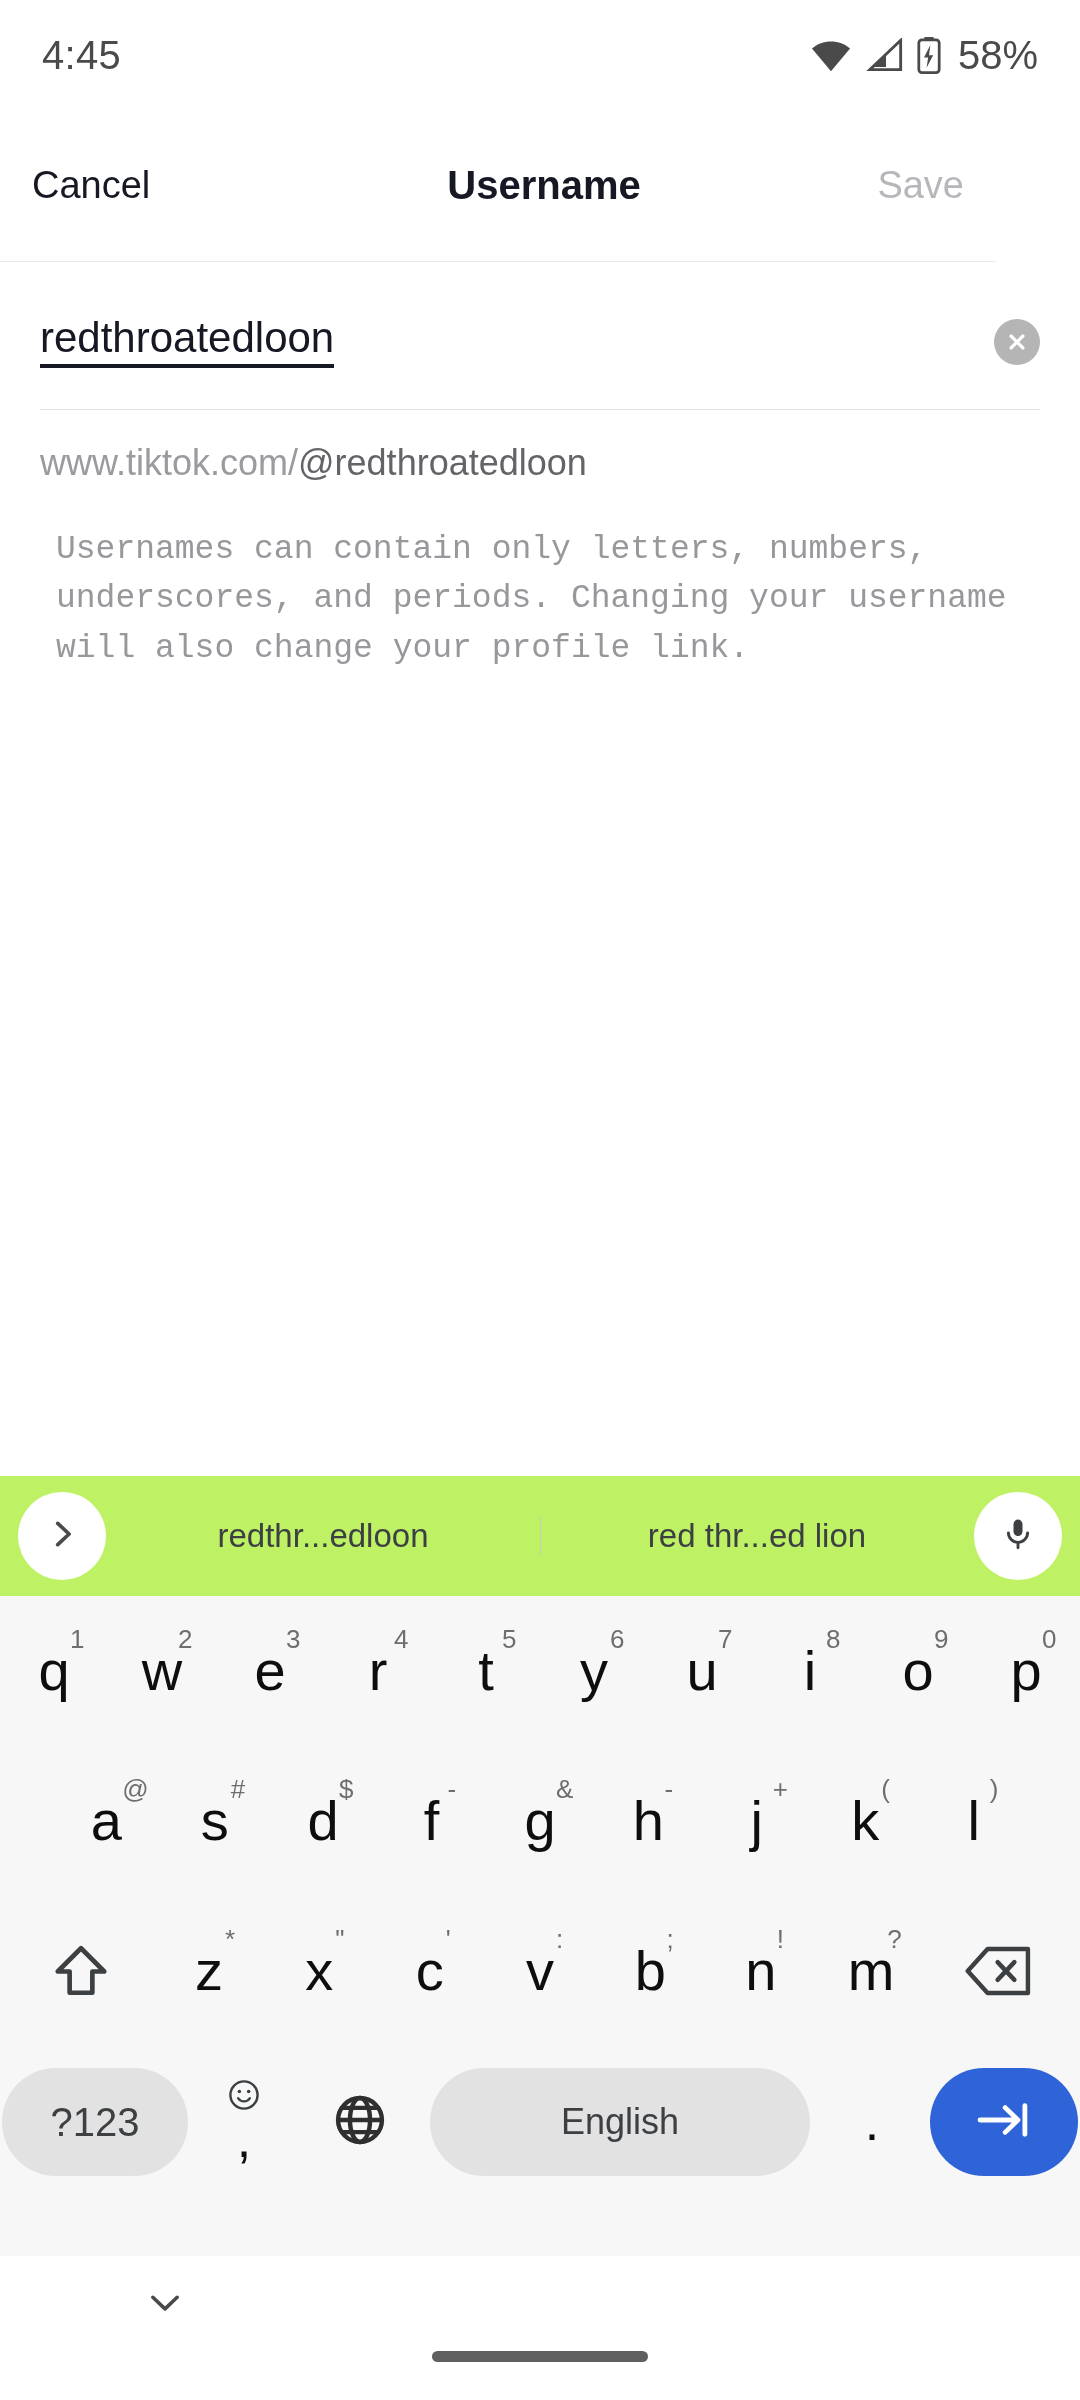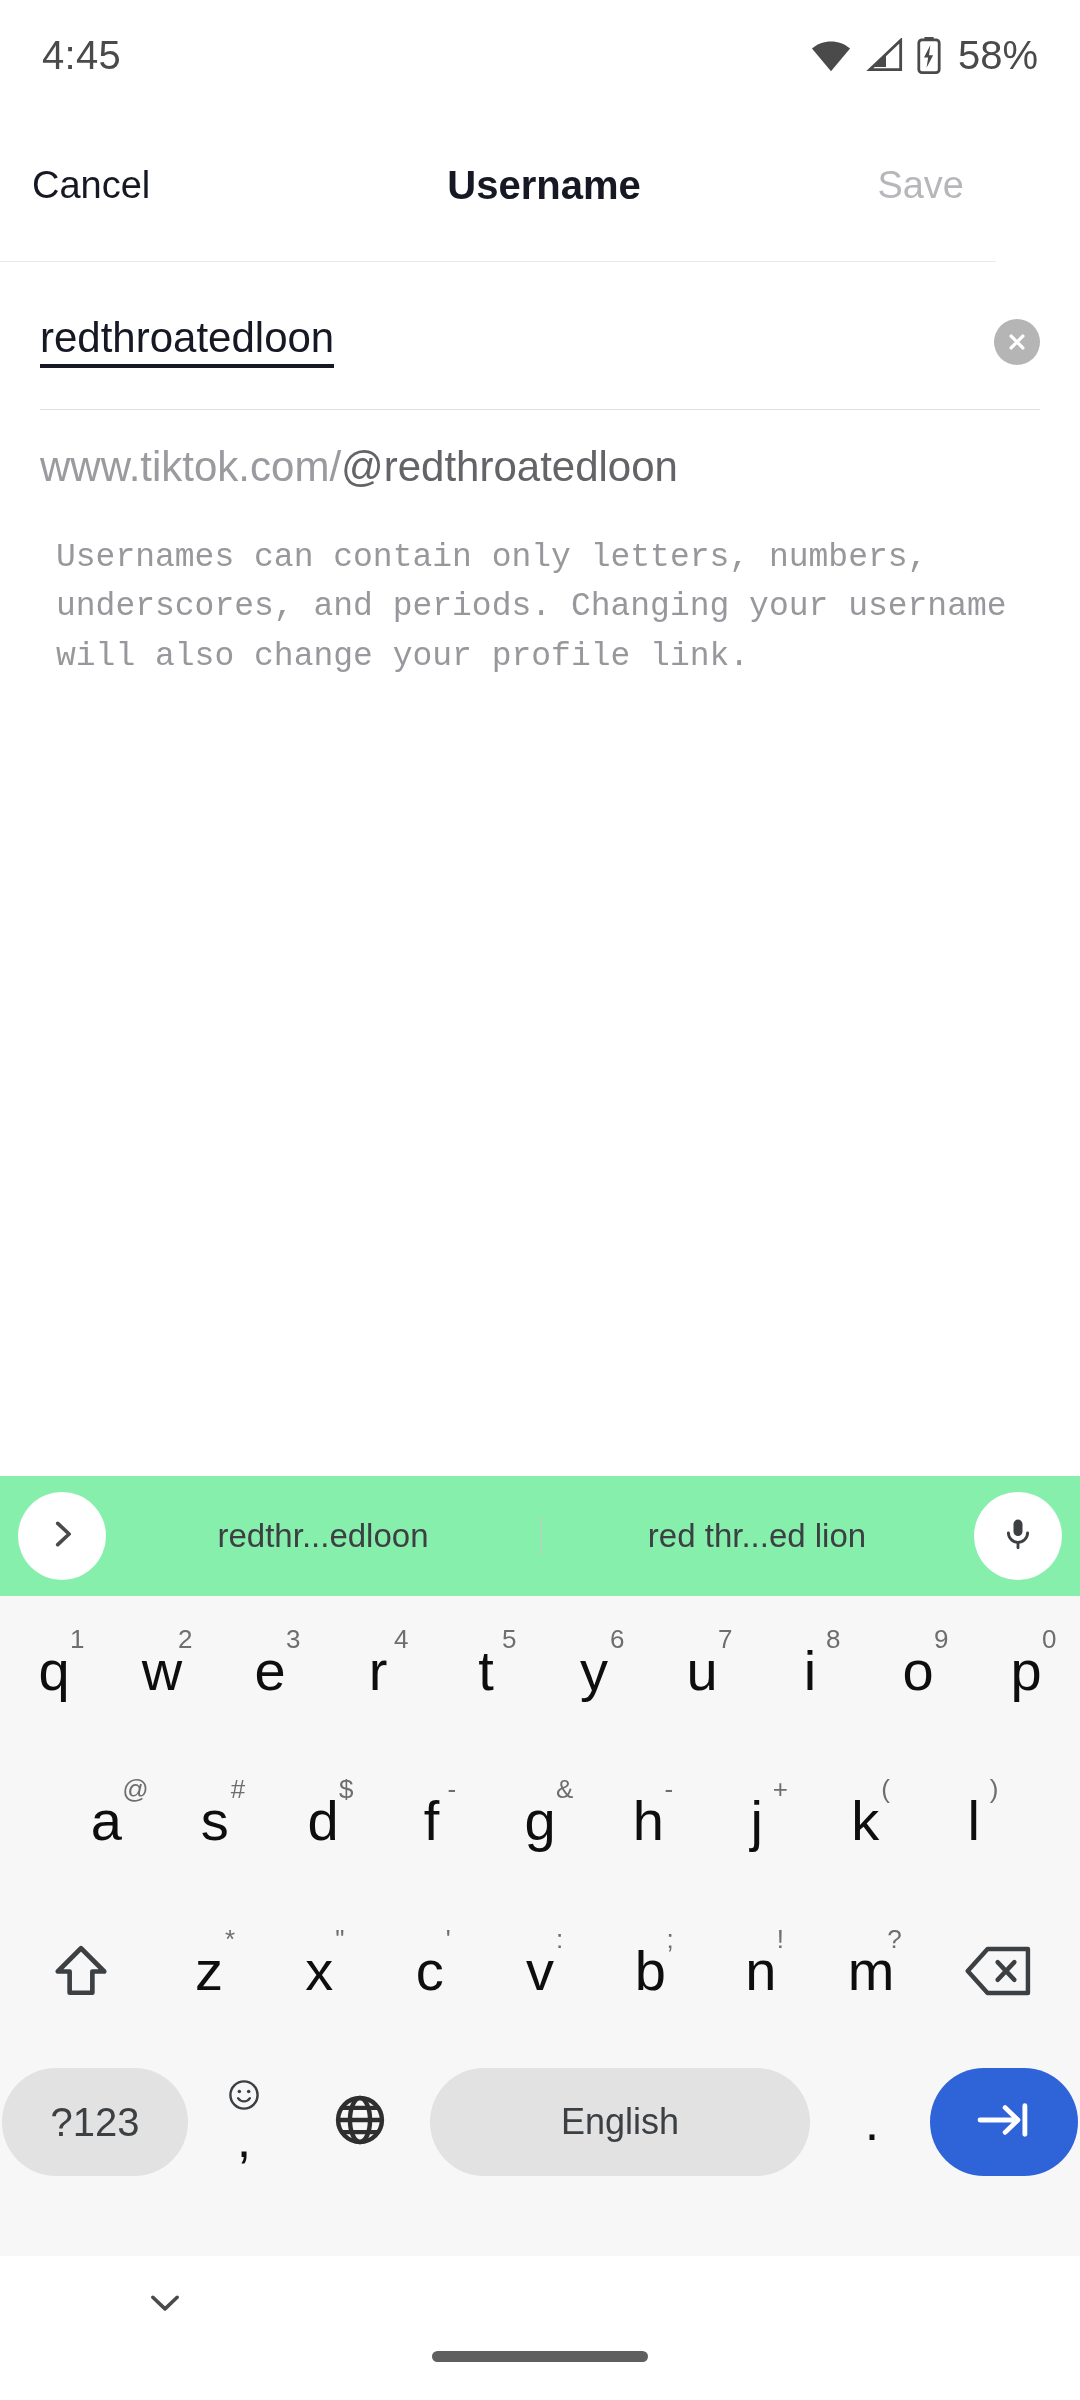--- a/index.html
+++ b/index.html
@@ -44,33 +44,33 @@
   .field-value {
     font-size:42px; color:#161823;
     border-bottom:4px solid #161823; padding-bottom:2px; line-height:1.1;
   }
   .clear-btn {
     width:46px; height:46px; border-radius:50%; background:#b5b5b5;
     display:flex; align-items:center; justify-content:center; flex:0 0 auto;
   }
   .clear-btn svg { display:block; }
 
-  .url-line { margin:30px 40px 0; font-size:42px; line-height:1.3; }
+  .url-line { margin:30px 40px 0; font-size:36px; line-height:1.3; }
   .url-domain { color:#9a9a9f; }
   .url-handle { color:#636368; }
 
   .hint-text {
     margin:38px 56px 0; font-size:33px; line-height:1.5;
     color:#97979c; max-width:960px;font-family:Liberation Mono, monospace;
   }
 
   
   .sugg-strip {
     position:absolute; top:1476px; left:0; width:1080px; height:120px;
-    background:#86efac; display:flex; align-items:center;
+    background:#bef264; display:flex; align-items:center;
   }
   .sugg-round {
     width:88px; height:88px; border-radius:50%; background:#ffffff;
     display:flex; align-items:center; justify-content:center; flex:0 0 auto;
   }
   .sugg-round.left { margin-left:18px; }
   .sugg-round.right { margin-right:18px; }
   .sugg-items { flex:1 1 auto; display:flex; align-items:center; height:100%; }
   .sugg-item {
     flex:1 1 0; text-align:center; font-size:33px; color:#3c4043;

